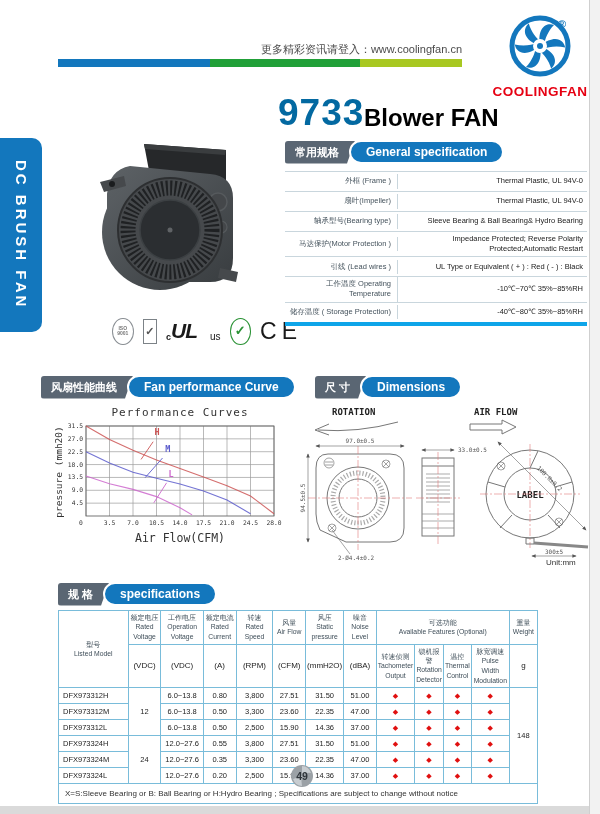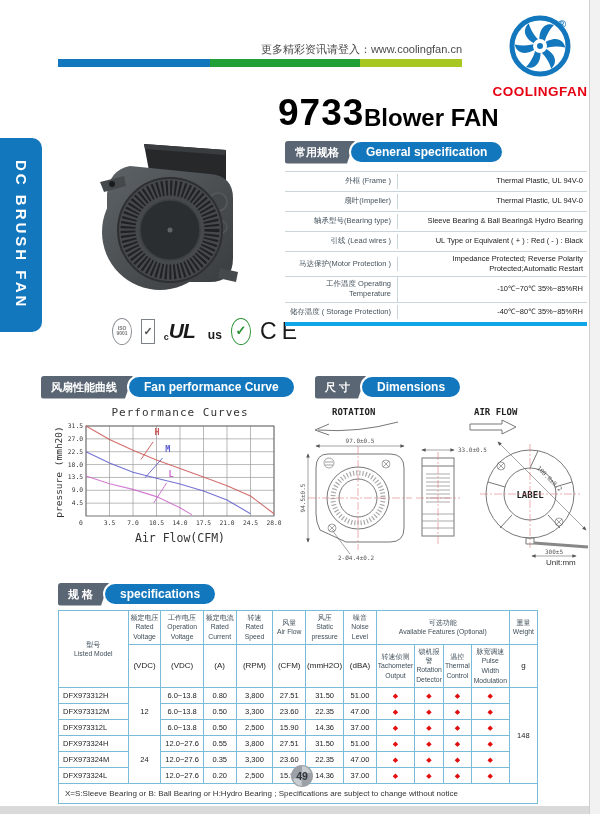--- a/index.html
+++ b/index.html
@@ -8,21 +8,21 @@
   
   #tagline{position:absolute;top:42px;left:150px;width:312px;text-align:right;
            font-size:11px;color:#4a4a4a;}
   #stripe{position:absolute;top:59px;left:58px;width:404px;height:8px;display:flex;}
   #stripe div{height:8px;}
   #stripe .s0{width:152px;} #stripe .s1{width:150px;} #stripe .s2{width:102px;}
   #logo-wrap{position:absolute;top:14px;left:488px;width:104px;text-align:center;}
   #reg-mark{position:absolute;top:4px;left:70px;font-size:11px;font-weight:bold;color:#1377bd;}
   #brand-name{margin-top:2px;font-size:13.5px;font-weight:bold;color:#e60012;letter-spacing:.5px;}
   
-  #title-model{position:absolute;top:92px;left:278px;font-size:37px;font-weight:bold;color:#000000;letter-spacing:1px;}
+  #title-model{position:absolute;top:92px;left:278px;font-size:37px;font-weight:bold;color:#0369a1;letter-spacing:1px;}
   #title-name{position:absolute;top:104px;left:364px;font-size:24px;font-weight:bold;color:#000000;}
   
   #side-tab{position:absolute;top:138px;left:0;width:42px;height:194px;background:#1377bd;
             border-radius:0 10px 10px 0;display:flex;align-items:center;justify-content:center;}
   #side-tab span{writing-mode:vertical-rl;color:#fff;font-weight:bold;font-size:15px;letter-spacing:3px;white-space:nowrap;}
   
   .sec-head{position:absolute;display:flex;align-items:center;height:22px;}
   .sec-zh{background:#5a6673;color:#fff;font-size:11px;font-weight:bold;padding:4px 16px 4px 10px;
           border-radius:3px 0 0 3px;clip-path:polygon(0 0,100% 0,calc(100% - 8px) 100%,0 100%);white-space:nowrap;}
   .sec-en{background:#1377bd;color:#fff;font-size:12px;font-weight:bold;padding:3px 15px;
@@ -36,21 +36,21 @@
   
   #fan-photo{position:absolute;top:140px;left:92px;}
   #certs{position:absolute;top:313px;left:112px;width:190px;height:36px;display:flex;align-items:center;gap:9px;}
   .cert-circle{width:25px;height:25px;border-radius:50%;border:1.5px solid #8a8f94;display:flex;
                flex-direction:column;align-items:center;justify-content:center;font-size:5px;color:#777;line-height:1.1;font-weight:bold;}
   #cert-sgs{width:16px;height:23px;border:1.5px solid #7c8287;display:flex;align-items:center;justify-content:center;
             font-size:11px;color:#555;font-weight:bold;}
   #cert-ul{display:flex;align-items:flex-end;color:#1a1a1a;}
   #cert-ul .c{font-size:9px;font-weight:bold;margin-bottom:1px;}
   #cert-ul .ul{font-size:21px;font-weight:bold;font-style:italic;letter-spacing:-1px;}
-  #cert-ul .us{font-size:12px;font-weight:bold;margin-bottom:1px;margin-left:13px;}
+  #cert-ul .us{font-size:10px;font-weight:normal;margin-bottom:1px;margin-left:13px;}
   #cert-green{border-color:#2a9235;color:#2a9235;font-size:13px;}
   #cert-ce{font-size:23px;letter-spacing:5px;color:#1a1a1a;font-family:"Liberation Sans",sans-serif;}
   
   #chart-wrap{position:absolute;top:402px;left:52px;}
   .tk{font-family:"DejaVu Sans Mono",monospace;font-size:6.3px;fill:#333;}
   .cl{font-family:"DejaVu Sans Mono",monospace;font-size:8.5px;font-weight:bold;}
   .ct{font-family:"DejaVu Sans Mono",monospace;font-size:11px;letter-spacing:1px;fill:#333;}
   .cx{font-family:"DejaVu Sans Mono",monospace;font-size:11.5px;fill:#333;}
   .cy{font-family:"DejaVu Sans Mono",monospace;font-size:9.5px;fill:#333;}
   
@@ -164,26 +164,26 @@
       </div>
       <div class="gs-row">
         <div class="gs-label">扇叶(Impeller)</div>
         <div class="gs-value">Thermal Plastic, UL 94V-0</div>
       </div>
       <div class="gs-row">
         <div class="gs-label">轴承型号(Bearing type)</div>
         <div class="gs-value">Sleeve Bearing &amp; Ball Bearing&amp; Hydro Bearing</div>
       </div>
       <div class="gs-row">
+        <div class="gs-label">马达保护(Motor Protection )</div>
+        <div class="gs-value">Impedance Protected; Reverse Polarity Protected;Automatic Restart</div>
+      </div>
+      <div class="gs-row">
         <div class="gs-label">引线 (Lead wires )</div>
         <div class="gs-value">UL Type or Equivalent ( + ) : Red ( - ) : Black</div>
-      </div>
-      <div class="gs-row">
-        <div class="gs-label">马达保护(Motor Protection )</div>
-        <div class="gs-value">Impedance Protected; Reverse Polarity Protected;Automatic Restart</div>
       </div>
       <div class="gs-row">
         <div class="gs-label">工作温度 Operating Temperature</div>
         <div class="gs-value">-10℃~70℃  35%~85%RH</div>
       </div>
       <div class="gs-row">
         <div class="gs-label">储存温度 ( Storage Protection)</div>
         <div class="gs-value">-40℃~80℃  35%~85%RH</div>
       </div>
     </div>

